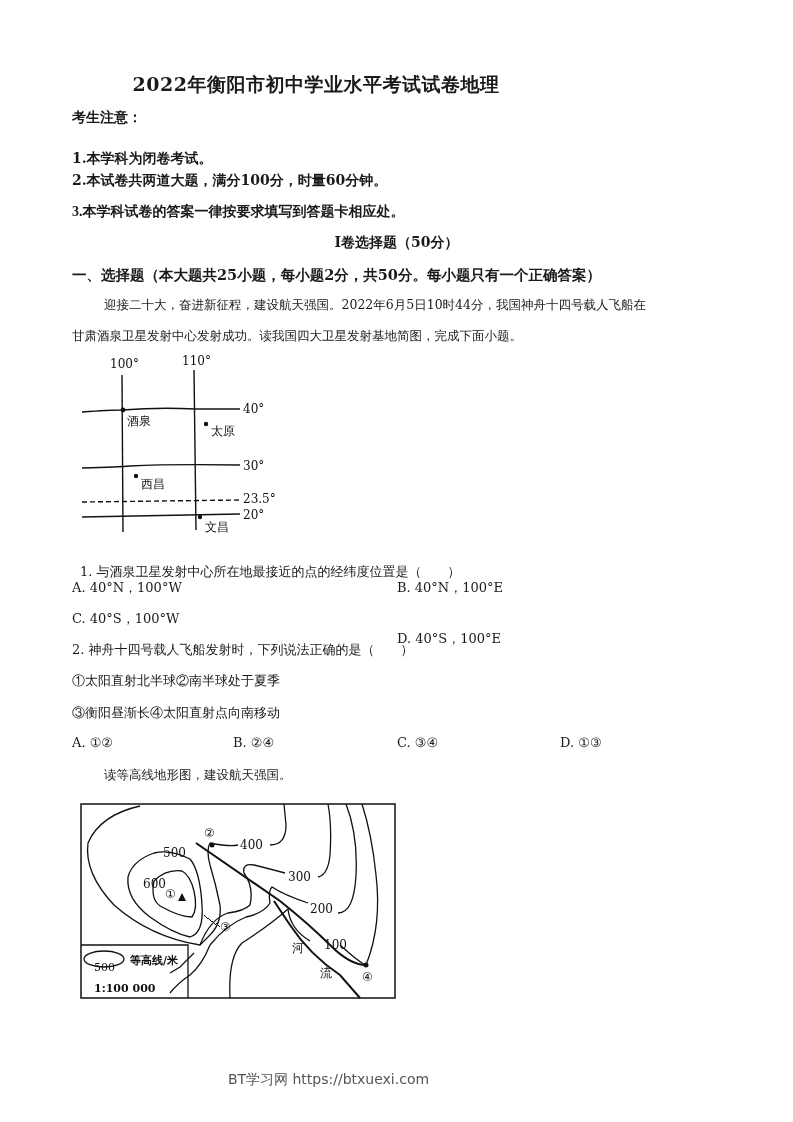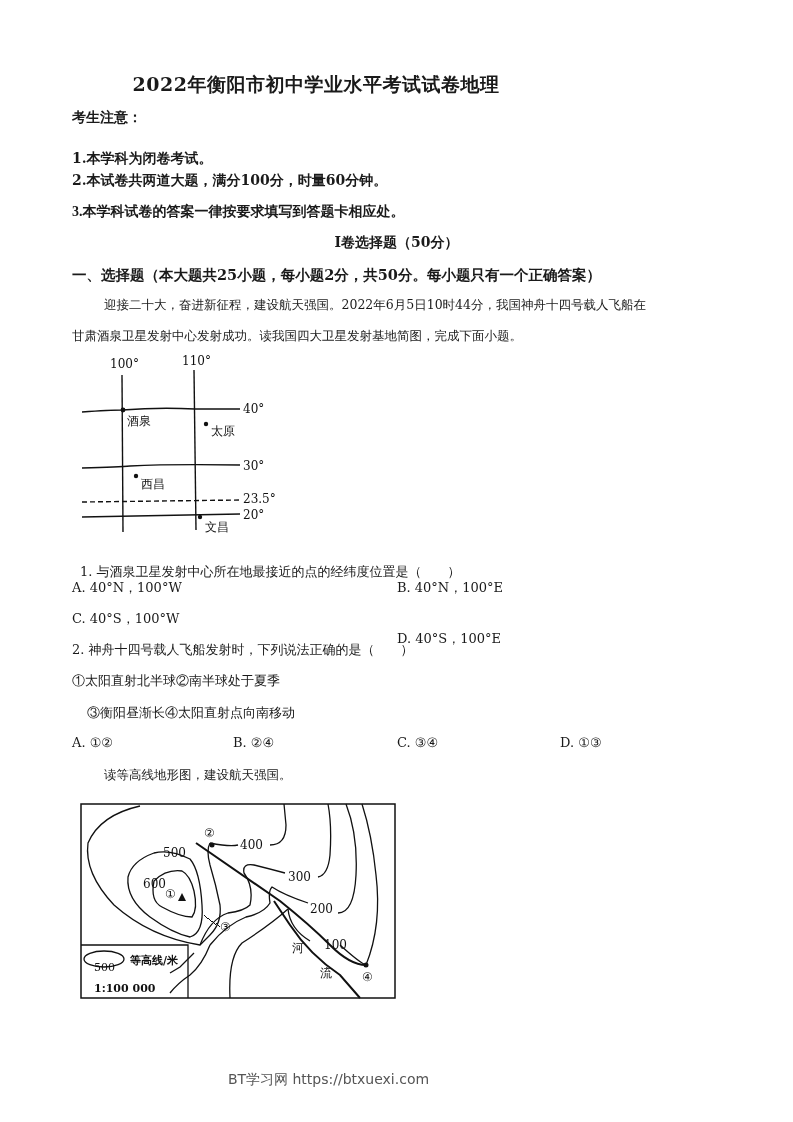--- a/index.html
+++ b/index.html
@@ -61,21 +61,21 @@
 </svg>
 
 <div class="abs body13" style="left:80px;top:547px;margin-top:16px;">1. 与酒泉卫星发射中心所在地最接近的点的经纬度位置是（　　）</div>
 <div class="abs body13" style="left:72px;top:579px;">A. 40°N，100°W</div>
 <div class="abs body13" style="left:397px;top:579px;">B. 40°N，100°E</div>
 <div class="abs body13" style="left:72px;top:610px;">C. 40°S，100°W</div>
 <div class="abs body13" style="left:397px;top:610px;margin-top:20px;">D. 40°S，100°E</div>
 
 <div class="abs body13" style="left:72px;top:641px;">2. 神舟十四号载人飞船发射时，下列说法正确的是（　　）</div>
 <div class="abs body13" style="left:72px;top:672px;">①太阳直射北半球②南半球处于夏季</div>
-<div class="abs body13" style="left:72px;top:704px;margin-left:15px;">③衡阳昼渐长④太阳直射点向南移动</div>
+<div class="abs body13" style="left:72px;top:704px;">③衡阳昼渐长④太阳直射点向南移动</div>
 <div class="abs body13" style="left:72px;top:735px;">A. ①②</div>
 <div class="abs body13" style="left:233px;top:735px;">B. ②④</div>
 <div class="abs body13" style="left:397px;top:735px;">C. ③④</div>
 <div class="abs body13" style="left:560px;top:735px;">D. ①③</div>
 
 <div class="abs kai" style="left:104px;top:767px;">读等高线地形图，建设航天强国。</div>
 
 <svg class="abs" style="left:70px;top:795px;" width="340" height="210" viewBox="0 0 340 210">
   <rect x="11" y="9" width="314" height="194" fill="#fff" stroke="#111" stroke-width="1.5"></rect>
   <g stroke="#111" stroke-width="1.3" fill="none">

